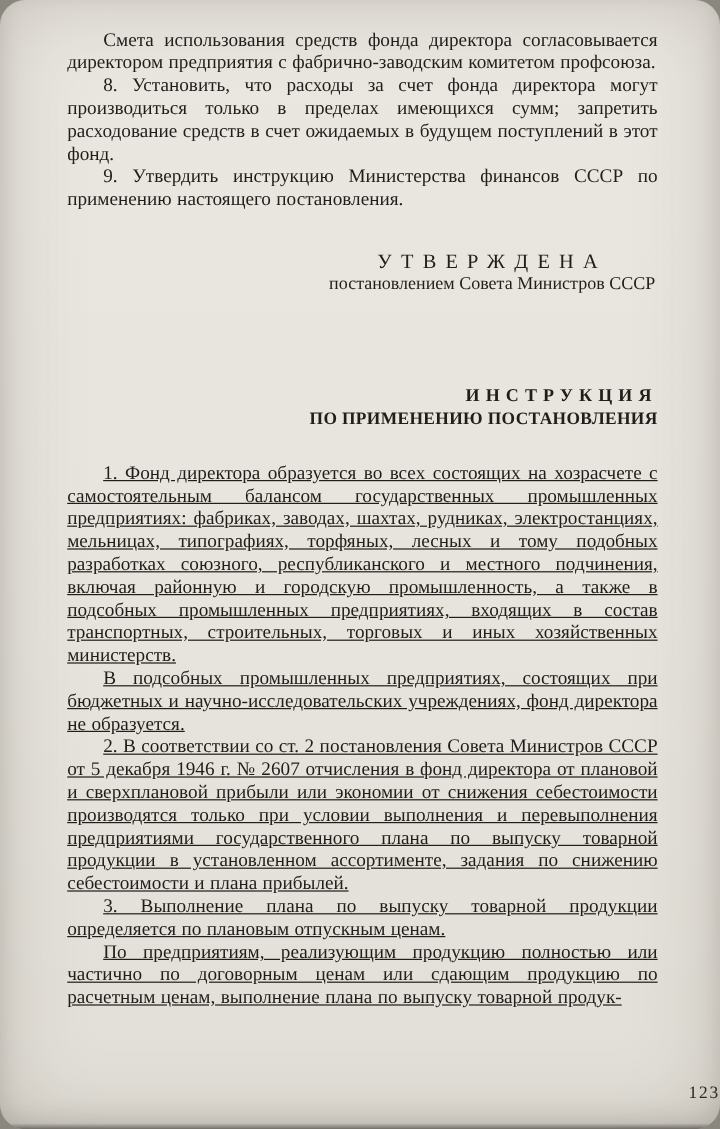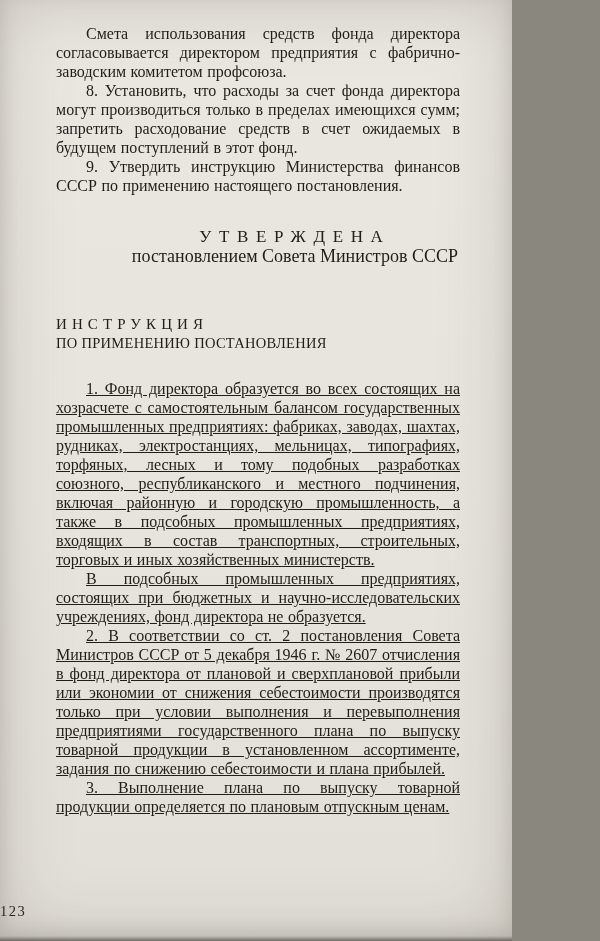--- a/index.html
+++ b/index.html
@@ -10,29 +10,30 @@
     overflow: hidden;
   }
 
   body {
     font-family: "Liberation Serif", "DejaVu Serif", serif;
     background: #8a877f;
   }
 
   .scan-page {
     position: relative;
-    width: 512px;
+    width: 600px;
     height: 941px;
     overflow: hidden;
     color: #201d1a;
     background: linear-gradient(180deg, #eae7e1 0%, #e7e4de 55%, #e2dfd8 100%);
     box-shadow: inset 0 0 70px rgba(110, 100, 85, 0.28),
                 inset 0 -8px 18px rgba(80, 74, 64, 0.18);
     font-size: 16px;
     line-height: 19px;
+    border-radius: 21px;
   }
 
   .content {
     padding: 24px 52px 0 56px;
   }
 
   .para {
     text-align: justify;
     text-indent: 30px;
     word-spacing: 0.5px;
@@ -46,49 +47,49 @@
     width: max-content;
     max-width: 100%;
     text-align: center;
   }
   .approval-title {
     letter-spacing: 0.45em;
     font-size: 17px;
     line-height: 20px;
   }
   .approval-line {
-    font-size: 18px;
+    font-size: 15px;
     line-height: 18px;
   }
 
   
   .heading {
-    margin-top: 50px;
-    text-align: left;
-    font-weight: normal;
+    margin-top: 75px;
+    text-align: right;
+    font-weight: bold;
     font-size: 14.5px;
     line-height: 19px;
     letter-spacing: 0.02em;
   }
   .heading-line.spaced {
     letter-spacing: 0.34em;
     font-size: 15px;
   }
 
   .body-text {
     margin-top: 26px;
     text-decoration: underline;
   }
 
   .page-number {
     position: absolute;
     bottom: 20px;
     left: 0;
     right: 0;
-    text-align: left;
+    text-align: right;
     font-size: 14.5px;
     letter-spacing: 1.5px;
     color: #2a2724;
   }
 
   .scan-bottom-edge {
     position: absolute;
     bottom: 0;
     left: 0;
     right: 0;
@@ -117,20 +118,21 @@
     <div class="heading">
       <div class="heading-line spaced">ИНСТРУКЦИЯ</div>
       <div class="heading-line">ПО ПРИМЕНЕНИЮ ПОСТАНОВЛЕНИЯ</div>
     </div>
 
     <div class="body-text">
       <p class="para">1. Фонд директора образуется во всех состоящих на хозрасчете с самостоятельным балансом государственных промышленных предприятиях: фабриках, заводах, шахтах, рудниках, электростанциях, мельницах, типографиях, торфяных, лесных и тому подобных разработках союзного, республиканского и местного подчинения, включая районную и городскую промышленность, а также в подсобных промышленных предприятиях, входящих в состав транспортных, строительных, торговых и иных хозяйственных министерств.</p>
       <p class="para">В подсобных промышленных предприятиях, состоящих при бюджетных и научно-исследовательских учреждениях, фонд директора не образуется.</p>
       <p class="para">2. В соответствии со ст. 2 постановления Совета Министров СССР от 5 декабря 1946 г. № 2607 отчисления в фонд директора от плановой и сверхплановой прибыли или экономии от снижения себестоимости производятся только при условии выполнения и перевыполнения предприятиями государственного плана по выпуску товарной продукции в установленном ассортименте, задания по снижению себестоимости и плана прибылей.</p>
       <p class="para">3. Выполнение плана по выпуску товарной продукции определяется по плановым отпускным ценам.</p>
+      <p class="para">По предприятиям, реализующим продукцию полностью или частично по договорным ценам или сдающим продукцию по расчетным ценам, выполнение плана по выпуску товарной продук-</p>
     </div>
 
   </div>
 
   <div class="page-number">123</div>
 
   <div class="scan-bottom-edge"></div>
 
 </div>
 

